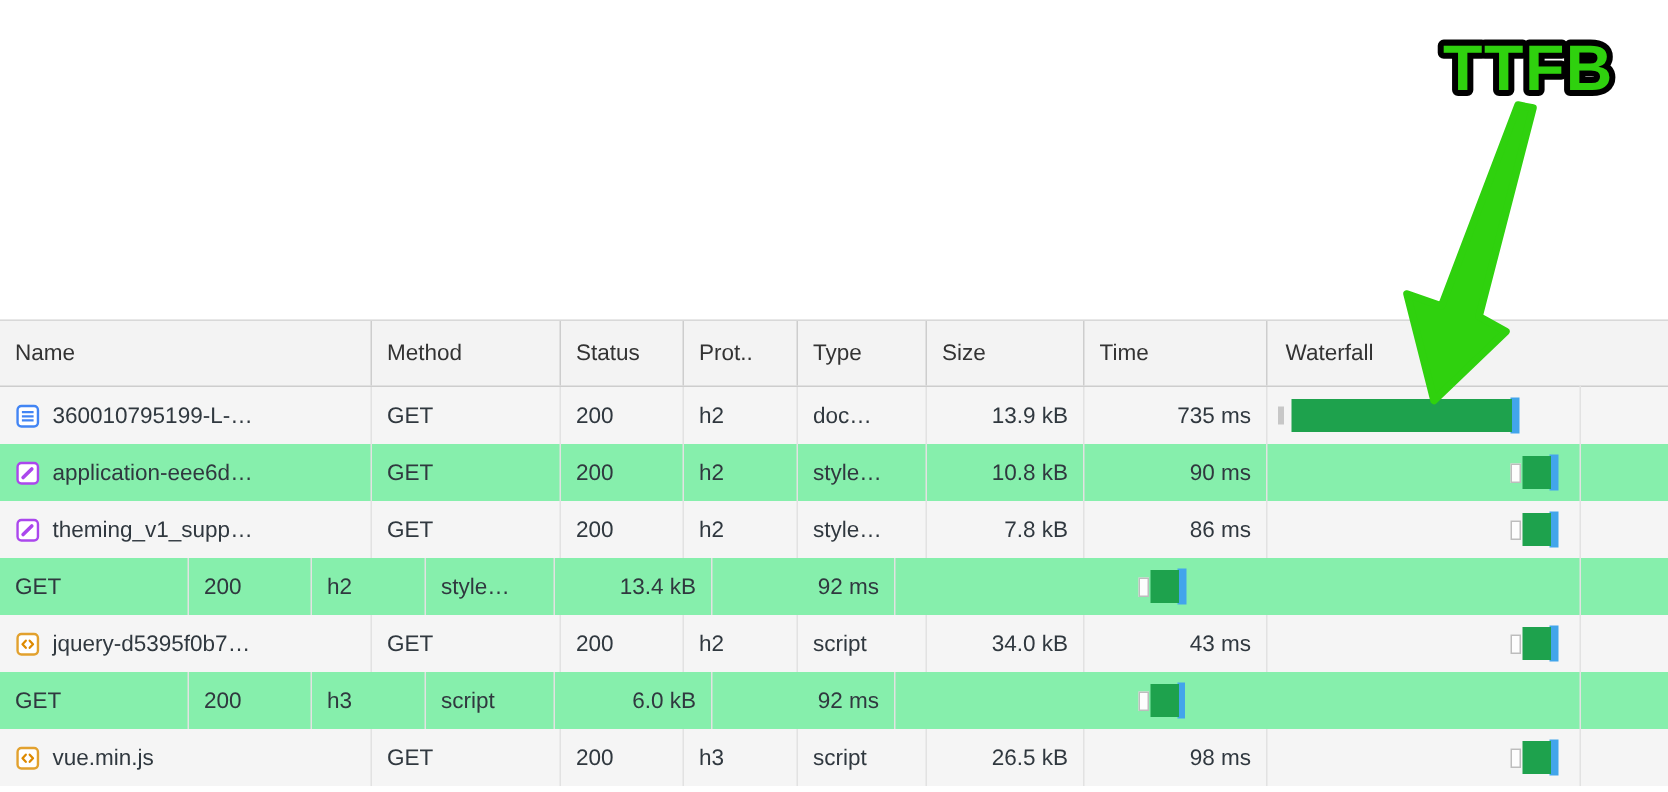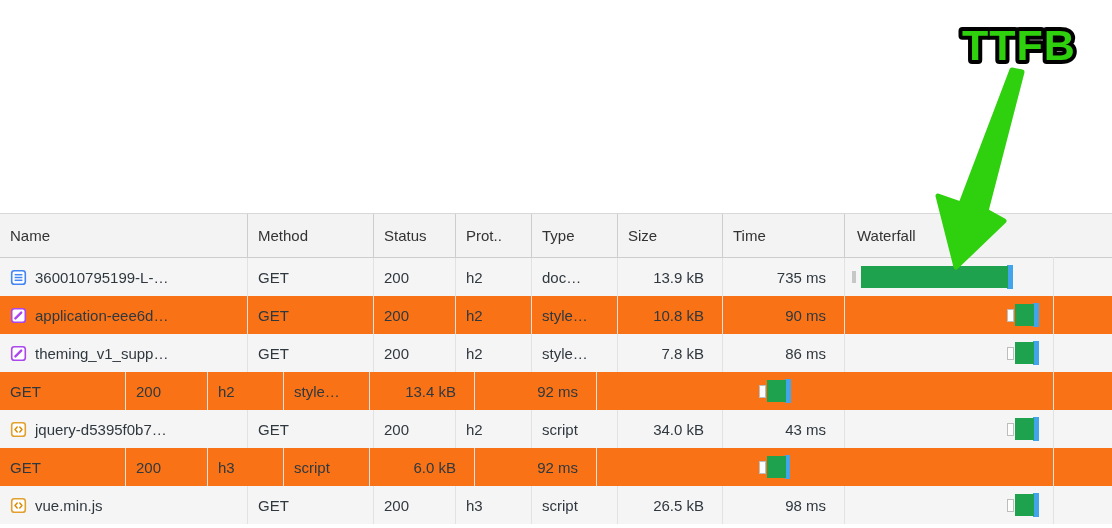--- a/index.html
+++ b/index.html
@@ -7,25 +7,25 @@
          font-family:"Liberation Sans","DejaVu Sans",sans-serif;}
 
   .nettable{position:absolute;left:0;top:213px;width:1112px;}
 
   .thead{display:flex;height:45px;background:#f3f3f3;border-top:1px solid #d8d8d8;
          border-bottom:1px solid #cdcdcd;box-sizing:border-box;}
   .th{display:flex;align-items:center;box-sizing:border-box;border-right:1px solid #cdcdcd;
       padding-left:10px;font-size:15px;color:#333;white-space:nowrap;overflow:hidden;}
   .th.last{border-right:none;padding-left:12px;}
 
-  .row{display:flex;height:38px;background:#f97316;}
+  .row{display:flex;height:38px;background:#86efac;}
   .row.striped{background:#f5f5f5;}
   .cell{display:flex;align-items:center;box-sizing:border-box;border-right:1px solid #e2e2e2;
         padding-left:10px;font-size:15px;color:#30383f;white-space:nowrap;overflow:hidden;}
-  .cell.num{justify-content:flex-end;padding-left:0;padding-right:18px;text-align:center;}
+  .cell.num{justify-content:flex-end;padding-left:0;padding-right:10px;text-align:center;}
 
   .w-name{width:248px;}  .w-method{width:126px;} .w-status{width:82px;text-align:right;}
   .w-protocol{width:76px;} .w-type{width:86px;}  .w-size{width:105px;}
   .w-time{width:122px;}  .w-waterfall{width:267px;}
 
   .c-name{}
   .ficon{width:17px;height:17px;display:inline-flex;margin-right:8px;flex:none;}
   .ficon svg{width:17px;height:17px;}
 
   .c-waterfall{position:relative;border-right:none;padding-left:0;}

